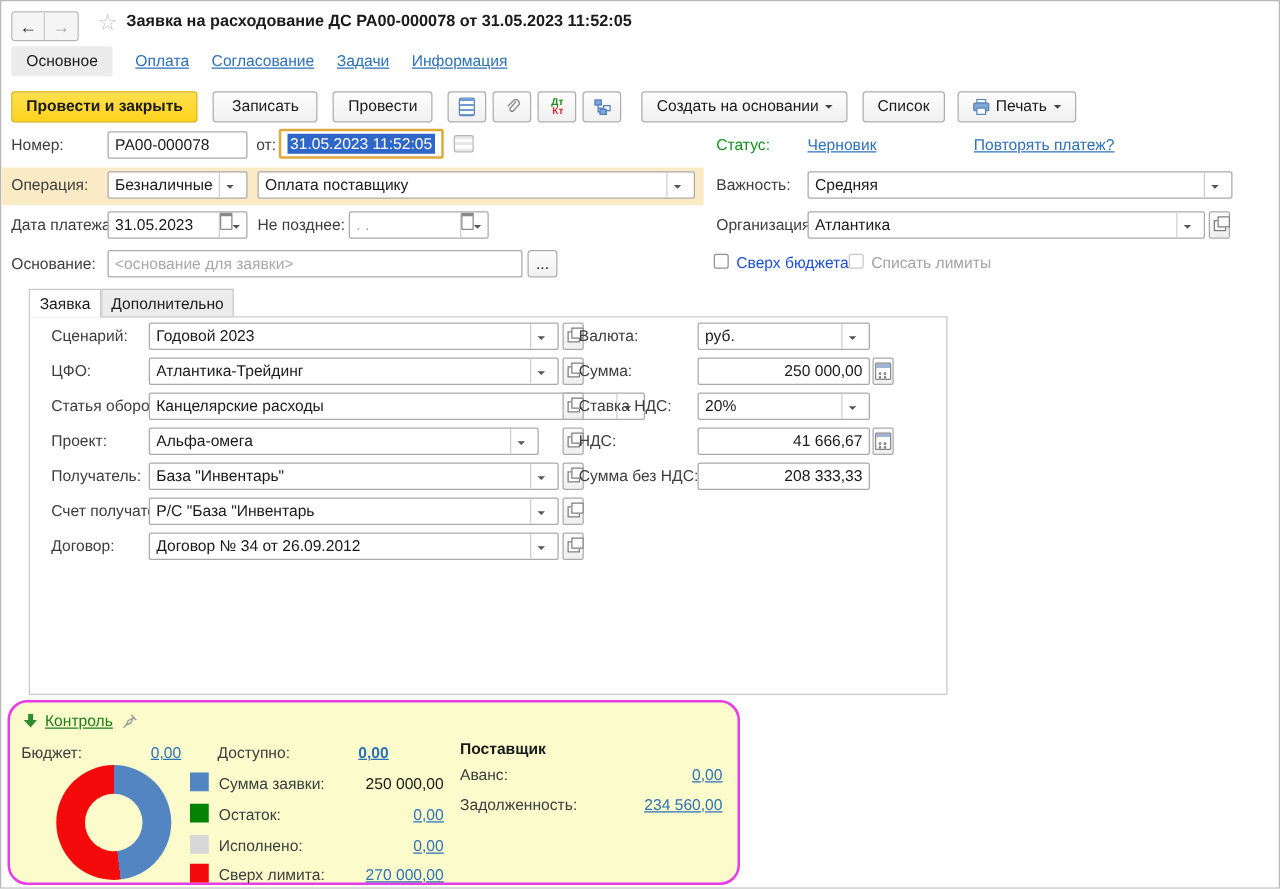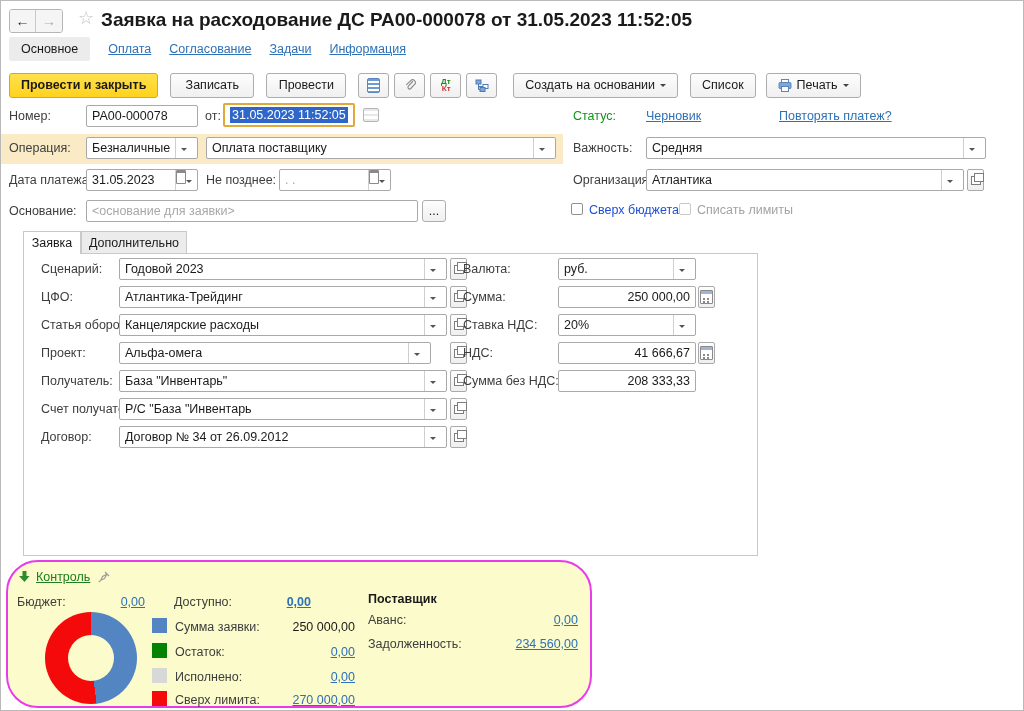--- a/index.html
+++ b/index.html
@@ -10,21 +10,21 @@
   .lbl{position:absolute;color:#3d3d3d;white-space:nowrap;}
   a.lnk{color:#2d71b8;text-decoration:underline;cursor:pointer;white-space:nowrap;}
   .bold{font-weight:bold;}
 
   
   .navgrp{position:absolute;left:8px;top:8px;display:flex;border:1px solid #b5b5b5;border-radius:3px;overflow:hidden;background:#f2f2f2;}
   .navbtn{width:26px;height:22px;display:flex;align-items:center;justify-content:center;font-size:14px;background:#f5f5f5;border:none;cursor:pointer;}
   .navbtn.back{color:#2b2b2b;border-right:1px solid #c9c9c9;}
   .navbtn.fwd{color:#adadad;}
   .fav{position:absolute;left:77px;top:6px;font-size:18px;color:#c3c3c3;cursor:pointer;}
-  .title{position:absolute;left:100px;top:8px;font-size:19px;font-weight:bold;margin:0;white-space:nowrap;}
+  .title{position:absolute;left:100px;top:8px;font-size:13px;font-weight:bold;margin:0;white-space:nowrap;}
 
   
   .navtabs{position:absolute;left:8px;top:36px;display:flex;align-items:center;gap:18px;}
   .navtab{background:#ececec;padding:5px 12px;border-radius:2px;cursor:pointer;}
   .navlink{color:#2d71b8;text-decoration:underline;cursor:pointer;}
 
   
   .toolbar{position:absolute;left:8px;top:71px;display:flex;align-items:center;height:26px;}
   .btn{height:25px;display:inline-flex;align-items:center;justify-content:center;gap:5px;
        padding:0 11px;background:linear-gradient(#fdfdfd,#f0f0f0);border:1px solid #adadad;
@@ -70,21 +70,21 @@
 
   
   .tab{position:absolute;top:230px;height:23px;box-sizing:border-box;border:1px solid #c9c9c9;
        display:flex;align-items:center;justify-content:center;padding:0 10px;cursor:pointer;}
   .tab.active{background:#fff;border-bottom:none;z-index:2;}
   .tab.idle{background:#ececec;}
   .formbox{position:absolute;left:22px;top:252px;width:735px;height:303px;box-sizing:border-box;border:1px solid #c9c9c9;background:#fff;}
 
   
   .panel{position:absolute;left:5px;top:559px;width:586px;height:148px;box-sizing:border-box;
-         background:#fbfbcb;border:2px solid #e93ce9;border-radius:32px;}
+         background:#fbfbcb;border:2px solid #e93ce9;border-radius:16px;}
   .panel .lbl{color:#3d3d3d;}
   a.glnk{color:#1e7d1e;text-decoration:underline;cursor:pointer;}
   .num-r{position:absolute;text-align:right;white-space:nowrap;}
   .legsq{position:absolute;width:15px;height:15px;}
   .donut{position:absolute;left:37px;top:50px;width:92px;height:92px;border-radius:50%;}
   .donut::after{content:"";position:absolute;inset:23px;border-radius:50%;background:#fbfbcb;}
 </style>
 </head>
 <body>
 
@@ -232,21 +232,21 @@
   <span class="lbl" style="left:40px;top:289px;">ЦФО:</span>
   <div class="field" style="left:118px;top:285px;width:328px;">
       <span class="txt">Атлантика-Трейдинг</span>
       <span class="dd"></span>
     </div>
   <span class="mini" style="left:449px;top:285px;">
       <span class="ico-open"></span>
     </span>
 
   <span class="lbl" style="left:40px;top:317px;">Статья оборотов:</span>
-  <div class="field" style="left:118px;top:313px;width:328px;">
+  <div class="field" style="left:118px;top:313px;width:397px;">
       <span class="txt">Канцелярские расходы</span>
       <span class="dd"></span>
     </div>
   <span class="mini" style="left:449px;top:313px;">
       <span class="ico-open"></span>
     </span>
 
   <span class="lbl" style="left:40px;top:345px;">Проект:</span>
   <div class="field" style="left:118px;top:341px;width:312px;">
       <span class="txt">Альфа-омега</span>

